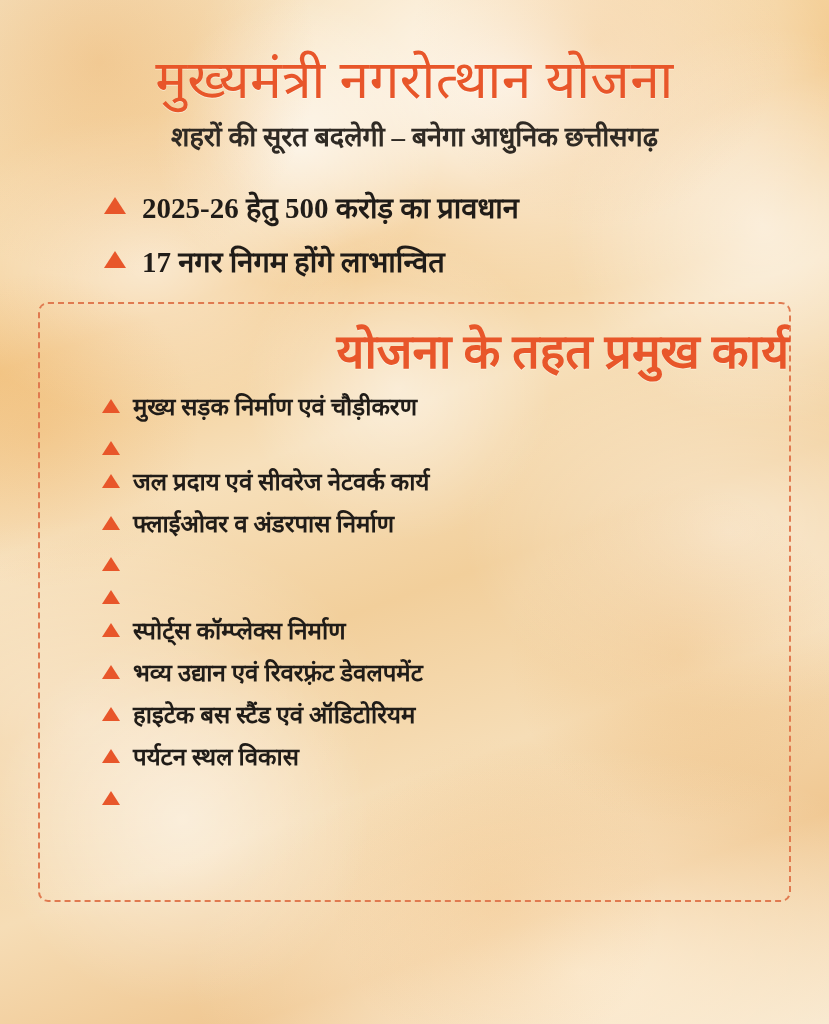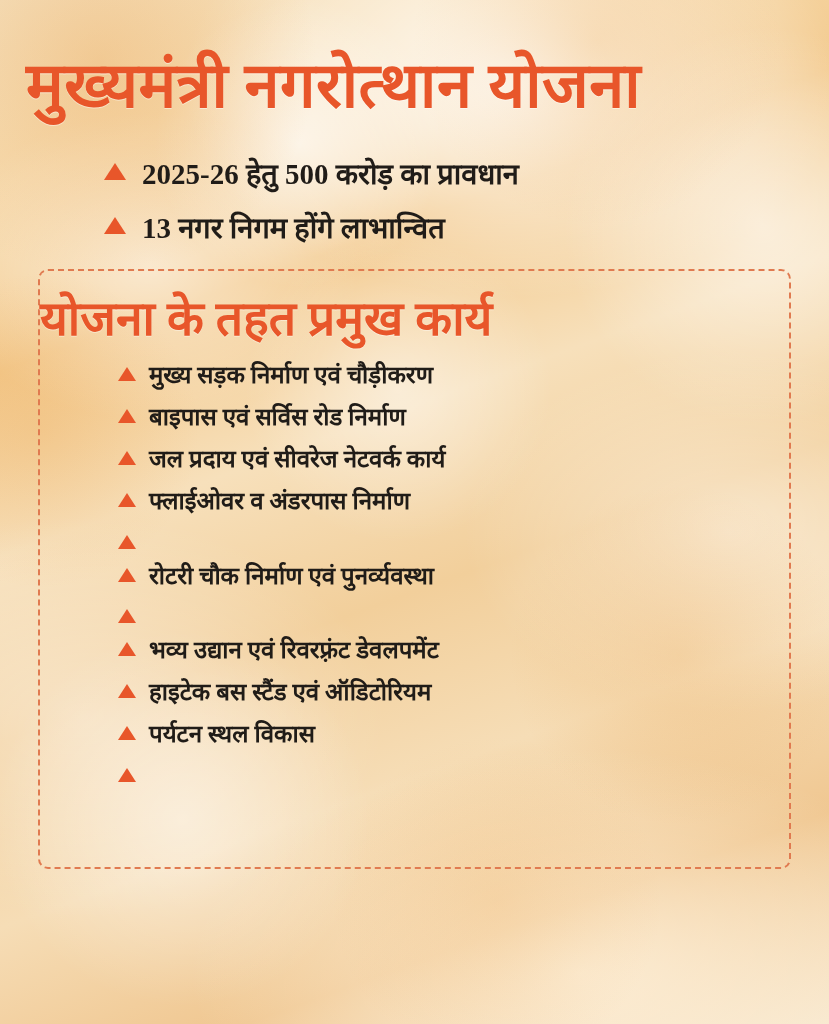--- a/index.html
+++ b/index.html
@@ -51,23 +51,24 @@
     z-index: 2;
     height: 100%;
     box-sizing: border-box;
     padding: 0 26px;
   }
 
   
   .title {
     margin: 0;
     padding-top: 52px;
-    font-family: "Liberation Serif", "DejaVu Serif", serif;
-    font-weight: bold;
-    font-size: 63px;
+    text-align: center;
+    font-family: "Liberation Serif", "DejaVu Serif", serif;
+    font-weight: normal;
+    font-size: 53px;
     line-height: 1.08;
     letter-spacing: 0.5px;
     color: #E8562A;
     text-shadow: 0 1px 0 rgba(255,255,255,0.45);
   }
 
   .subtitle {
     margin: 12px 0 0 0;
     text-align: center;
     font-family: "Liberation Serif", "DejaVu Serif", serif;
@@ -119,32 +120,32 @@
     margin: 22px 12px 0 12px;
     border: 2px dashed #E07A50;
     border-radius: 10px;
     padding: 22px 0 26px 0;
     min-height: 600px;
     box-sizing: border-box;
   }
 
   .box-title {
     margin: 0 0 14px 0;
-    text-align: left;
+    text-align: right;
     font-family: "Liberation Serif", "DejaVu Serif", serif;
     font-weight: bold;
     font-size: 48px;
     line-height: 1.1;
     color: #E8562A;
     text-shadow: 0 1px 0 rgba(255,255,255,0.40);
   }
 
   .works {
     list-style: none;
-    margin: 16px;
+    margin: 0;
     padding: 0 0 0 62px;
   }
   .works li {
     display: flex;
     align-items: flex-start;
     margin-bottom: 13px;
   }
   .work-text {
     font-family: "Liberation Serif", "DejaVu Serif", serif;
     font-weight: bold;
@@ -154,61 +155,61 @@
   }
 </style>
 </head>
 <body>
 
 <div class="poster">
   <div class="content">
 
     <h1 class="title">मुख्यमंत्री नगरोत्थान योजना</h1>
 
+    <p class="subtitle">शहरों की सूरत बदलेगी – बनेगा आधुनिक छत्तीसगढ़</p>
 
     <ul class="highlights">
       <li>
         <span class="tri"></span>
         <span class="highlight-text">2025-26 हेतु 500 करोड़ का प्रावधान</span>
       </li>
       <li>
         <span class="tri"></span>
-        <span class="highlight-text">13 नगर निगम होंगे लाभान्वित</span>
+        <span class="highlight-text">17 नगर निगम होंगे लाभान्वित</span>
       </li>
     </ul>
 
     <div class="box">
       <h2 class="box-title">योजना के तहत प्रमुख कार्य</h2>
 
       <ul class="works">
         <li>
           <span class="tri small"></span>
           <span class="work-text">मुख्य सड़क निर्माण एवं चौड़ीकरण</span>
         </li>
         <li>
           <span class="tri small"></span>
-          <span class="work-text">बाइपास एवं सर्विस रोड निर्माण</span>
         </li>
         <li>
           <span class="tri small"></span>
           <span class="work-text">जल प्रदाय एवं सीवरेज नेटवर्क कार्य</span>
         </li>
         <li>
           <span class="tri small"></span>
           <span class="work-text">फ्लाईओवर व अंडरपास निर्माण</span>
         </li>
         <li>
           <span class="tri small"></span>
         </li>
         <li>
           <span class="tri small"></span>
-          <span class="work-text">रोटरी चौक निर्माण एवं पुनर्व्यवस्था</span>
-        </li>
-        <li>
-          <span class="tri small"></span>
+        </li>
+        <li>
+          <span class="tri small"></span>
+          <span class="work-text">स्पोर्ट्स कॉम्प्लेक्स निर्माण</span>
         </li>
         <li>
           <span class="tri small"></span>
           <span class="work-text">भव्य उद्यान एवं रिवरफ़्रंट डेवलपमेंट</span>
         </li>
         <li>
           <span class="tri small"></span>
           <span class="work-text">हाइटेक बस स्टैंड एवं ऑडिटोरियम</span>
         </li>
         <li>

